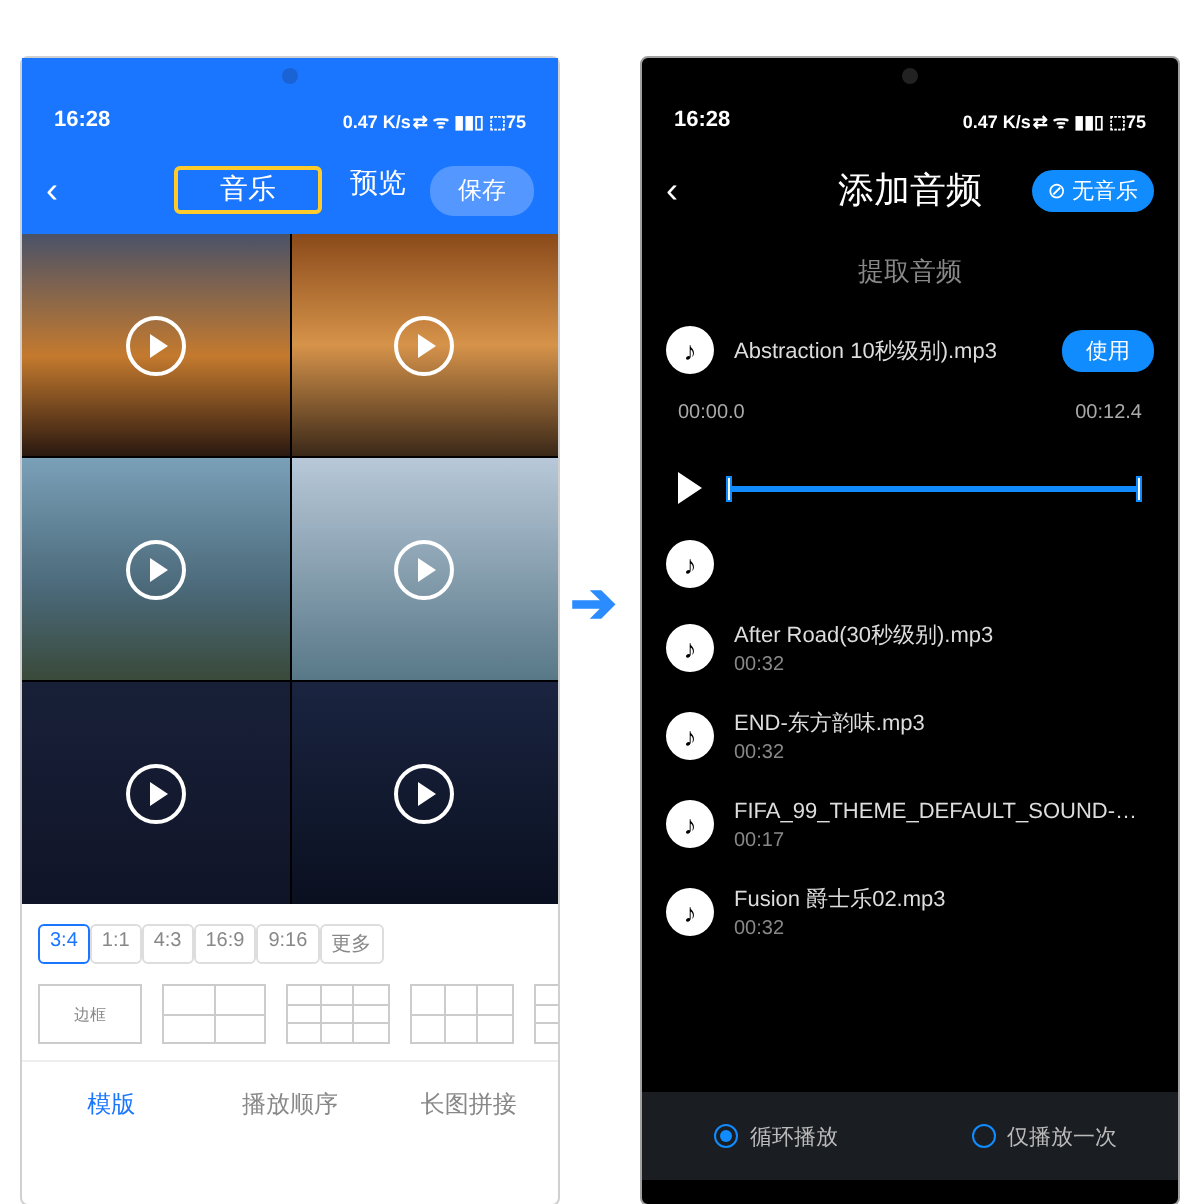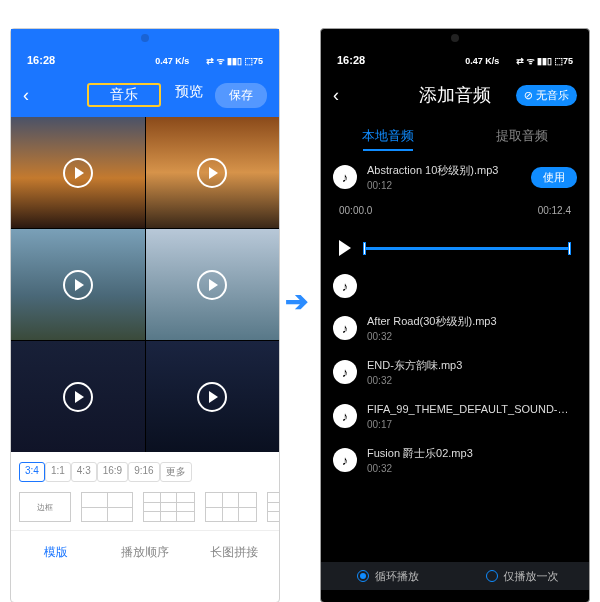--- a/index.html
+++ b/index.html
@@ -5,21 +5,21 @@
   *{box-sizing:border-box;margin:0;padding:0;font-family:-apple-system,"PingFang SC",sans-serif}
   body{background:#fff;width:600px;height:602px;position:relative;overflow:hidden}
   .phone{position:absolute;width:270px;height:575px;border-radius:4px;background:#000;top:28px}
   #p1{left:10px;background:#fff;border:1px solid #d0d0d0}
   #p2{left:320px;background:#000;border:1px solid #a0a0a0}
   .notch{position:absolute;top:5px;left:50%;transform:translateX(-50%);width:8px;height:8px;border-radius:50%;background:#222;z-index:5}
   #p1 .notch{background:#1a63d4}
   .status{height:44px;padding:18px 16px 0;display:flex;justify-content:space-between;align-items:center;font-size:11px;font-weight:600}
   #p1 .status{background:#1b76ff;color:#fff}
   #p2 .status{color:#fff}
-  .status .right span{margin-left:17px;font-size:9px}
+  .status .right span{margin-left:1px;font-size:9px}
   .hdr{height:44px;display:flex;align-items:center;padding:0 12px;position:relative}
   #p1 .hdr{background:#1b76ff;color:#fff}
   #p2 .hdr{color:#fff}
   .back{font-size:18px}
   .tabs-top{position:absolute;left:50%;transform:translateX(-50%);display:flex;gap:14px;font-size:14px}
   .tabs-top .hl{border:2px solid #ffcb2b;border-radius:3px;padding:1px 21px}
   .save-btn{margin-left:auto;background:rgba(255,255,255,.25);color:#fff;padding:4px 14px;border-radius:12px;font-size:12px}
   .nomus{margin-left:auto;background:#108cff;color:#fff;padding:3px 8px;border-radius:11px;font-size:11px;display:flex;align-items:center;gap:3px}
   .title-c{position:absolute;left:50%;transform:translateX(-50%);font-size:18px}
   .grid{display:grid;grid-template-columns:1fr 1fr;gap:1px;background:#000;height:335px;overflow:hidden}
@@ -56,21 +56,21 @@
   .tmeta{flex:1;min-width:0}
   .tname{white-space:nowrap;overflow:hidden;text-overflow:ellipsis}
   .tdur{font-size:10px;color:#888;margin-top:2px}
   .use-btn{background:#108cff;color:#fff;padding:3px 12px;border-radius:10px;font-size:11px}
   .player{padding:6px 18px 10px}
   .ptimes{display:flex;justify-content:space-between;font-size:10px;color:#aaa;margin-bottom:24px}
   .pctrl{display:flex;align-items:center;gap:12px}
   .pplay{width:0;height:0;border-left:12px solid #fff;border-top:8px solid transparent;border-bottom:8px solid transparent}
   .pbar{flex:1;height:3px;background:#108cff;position:relative}
   .phandle{position:absolute;top:-5px;width:3px;height:13px;background:#fff;border:1px solid #108cff}
-  .botopts{position:absolute;bottom:12px;left:0;right:0;display:flex;height:28px;align-items:center;font-size:11px;color:#bbb;background:#1a1d22}
+  .botopts{position:absolute;bottom:12px;left:0;right:0;display:flex;height:44px;align-items:center;font-size:11px;color:#bbb;background:#1a1d22}
   .botopts div{flex:1;display:flex;align-items:center;justify-content:center;gap:6px}
   .radio{width:12px;height:12px;border:1px solid #108cff;border-radius:50%;display:flex;align-items:center;justify-content:center}
   .radio.on::after{content:"";width:6px;height:6px;background:#108cff;border-radius:50%}
   .arrow{position:absolute;left:285px;top:285px;width:30px;height:30px;color:#2b8cff;font-size:28px;font-weight:bold}
   .tracklist{height:210px;overflow:hidden}
 </style>
 </head>
 <body>
 
 <div class="phone" id="p1">
@@ -140,28 +140,26 @@
   </div>
   <div class="hdr">
     <span class="back">‹</span>
     <span class="title-c">添加音频</span>
     <span class="nomus">
         <span>⊘</span>
         <span>无音乐</span>
       </span>
   </div>
   <div class="audtabs">
-    <div class="act">本地音频</div>
     <div>提取音频</div>
   </div>
   <div class="track">
     <div class="ticon">♪</div>
     <div class="tmeta">
         <div class="tname">Abstraction 10秒级别).mp3</div>
-        <div class="tdur">00:12</div>
       </div>
     <div class="use-btn">使用</div>
   </div>
   <div class="player">
     <div class="ptimes">
         <span>00:00.0</span>
         <span>00:12.4</span>
       </div>
     <div class="pctrl">
       <div class="pplay"></div>

